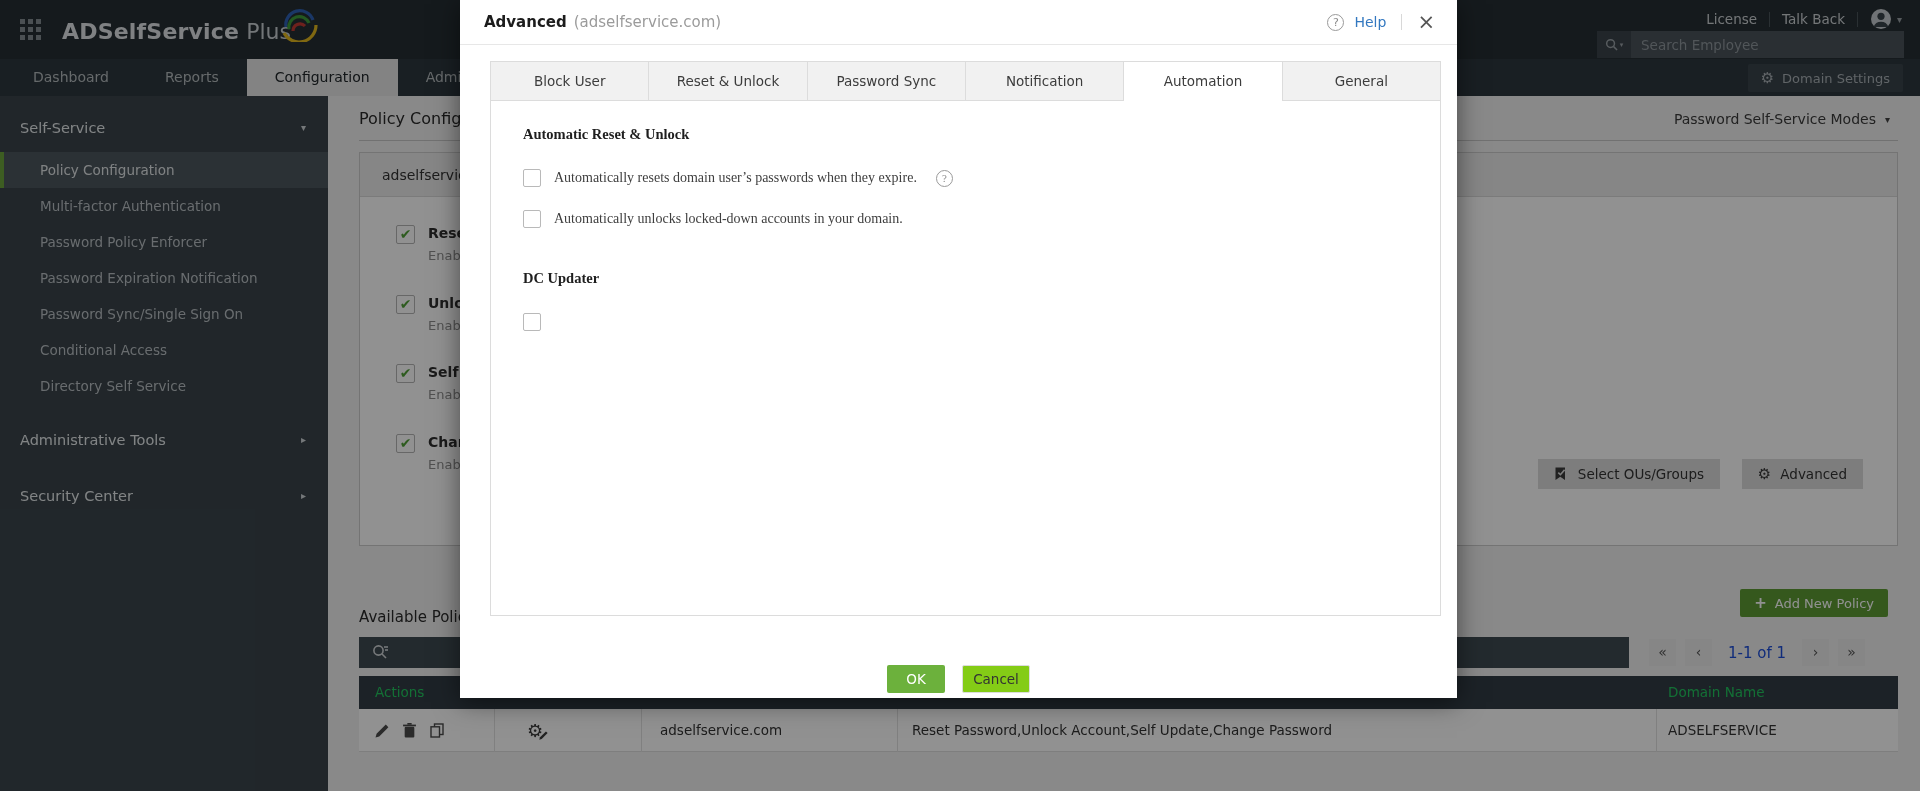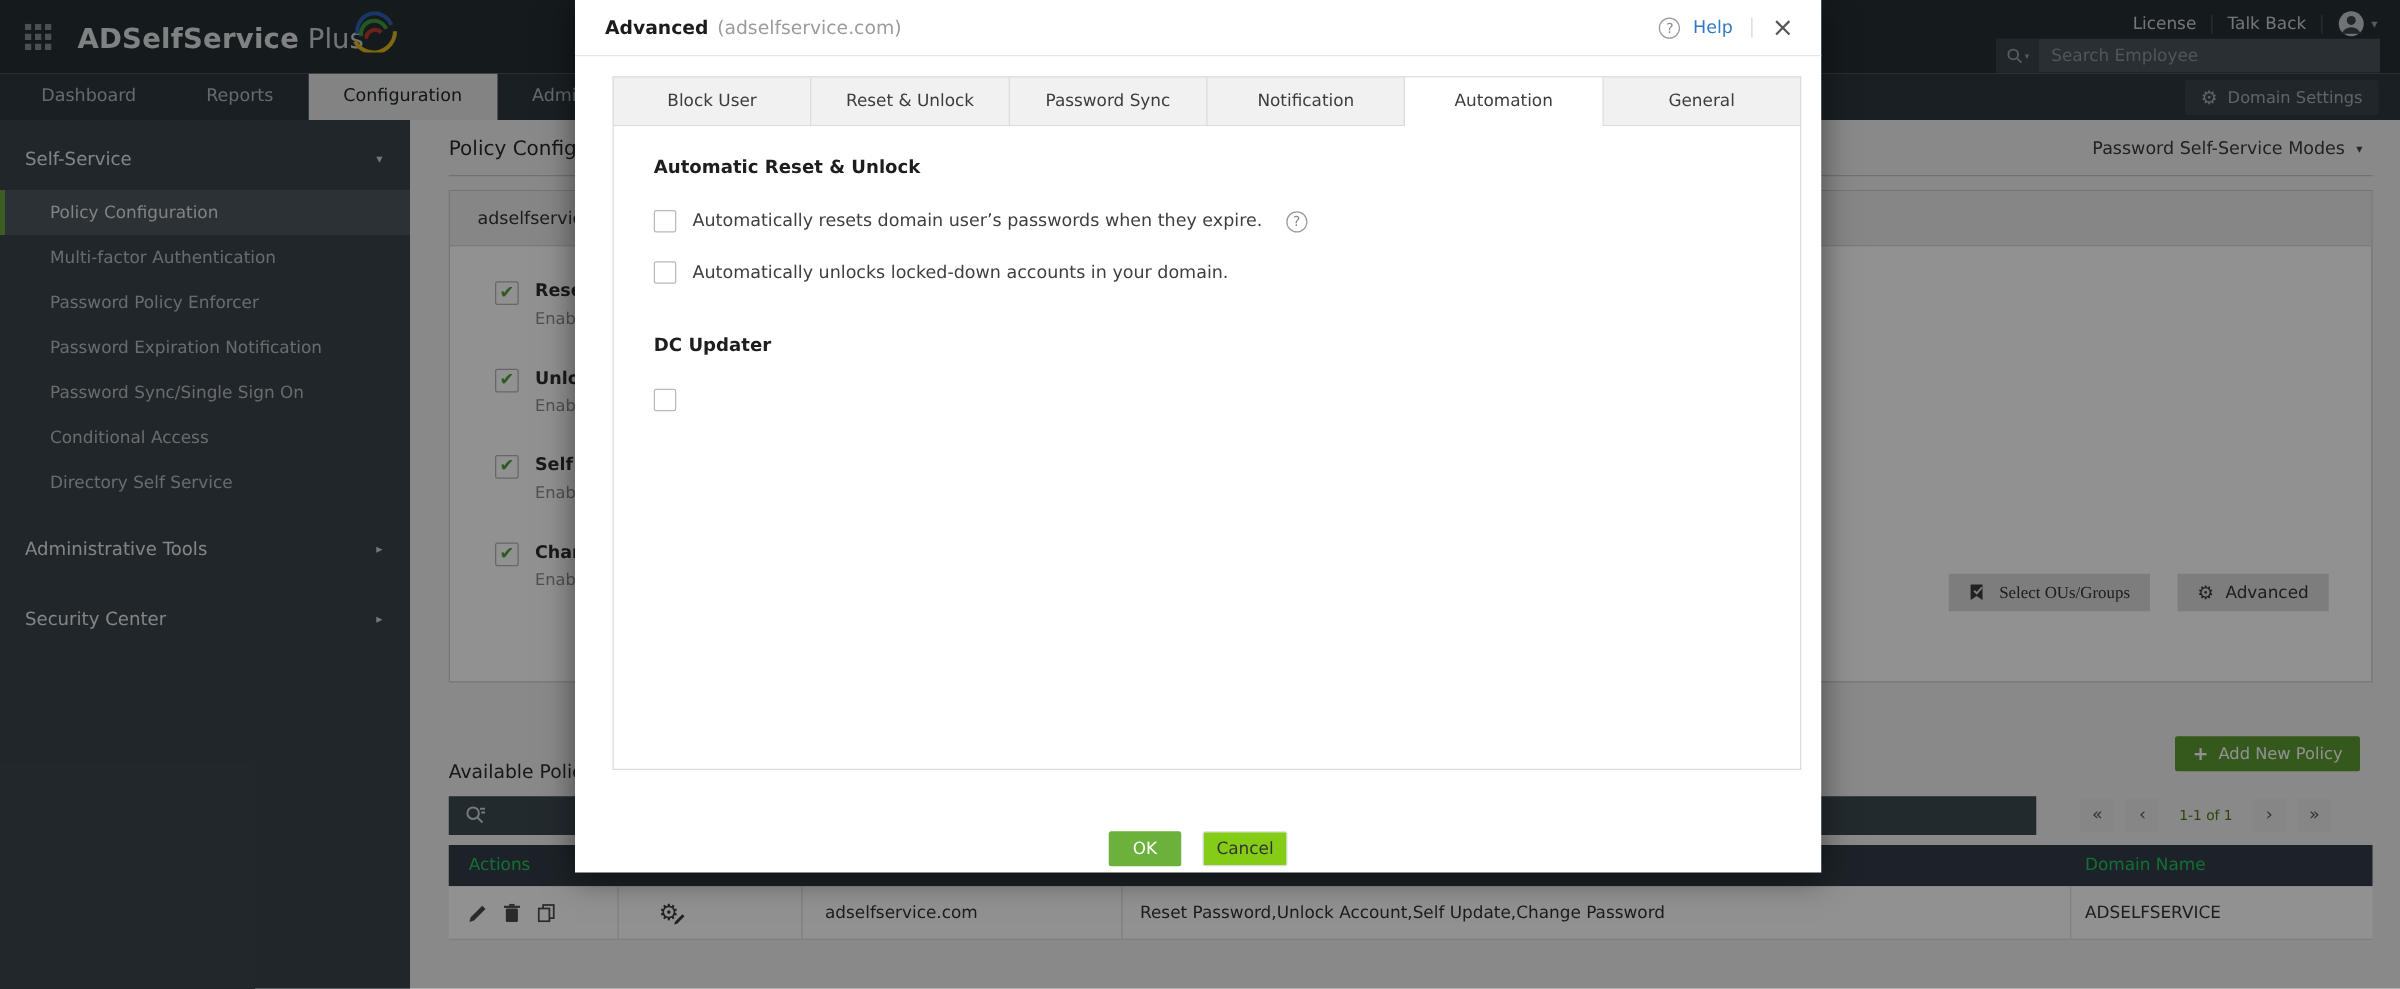--- a/index.html
+++ b/index.html
@@ -52,32 +52,32 @@
   .head-divider { position:absolute; left:31px; right:22px; top:44px; border-top:1px solid #c7c7c7; }
 
   .policy-panel { position:absolute; left:31px; top:56px; width:1539px; height:394px; background:#fff; border:1px solid #ccc; }
   .panel-header { height:44px; background:#ebebeb; border-bottom:1px solid #d9d9d9; line-height:44px; padding-left:22px; font-size:14px; color:#333; }
   .feature { position:absolute; left:36px; display:flex; gap:13px; }
   .f1{top:72px;} .f2{top:142px;} .f3{top:211px;} .f4{top:281px;}
   .fcheck { width:19px; height:19px; flex:none; background:#fff; border:1px solid #b5b5b5; border-radius:2px; color:#51a038; font-size:14px; line-height:17px; text-align:center; }
   .flabel { font-weight:bold; font-size:14px; color:#2e2e2e; }
   .fsub { font-size:13px; color:#8e8e8e; margin-top:7px; font-weight:normal; }
   .panel-btn { position:absolute; top:306px; height:30px; background:#dcdcdc; display:flex; align-items:center; gap:9px; padding:0 16px; font-size:13.5px; color:#333; cursor:default; }
-  .btn-ous { right:177px;font-family:Liberation Serif, serif; } .btn-adv { right:34px; }
+  .btn-ous { right:177px; } .btn-adv { right:34px; }
   .panel-btn .gear { font-size:15px; color:#3a3a3a; }
 
   .avail-title { position:absolute; left:31px; top:512px; font-size:15px; color:#2b2b2b; }
   .add-policy-btn { position:absolute; right:32px; top:493px; height:28px; background:#5d9c33; color:#fff; font-size:13px; display:flex; align-items:center; gap:8px; padding:0 14px; border-radius:2px; }
   .add-policy-btn .plus { font-size:15px; font-weight:bold; }
 
   .toolbar { position:absolute; left:31px; top:541px; width:1270px; height:31px; background:#3f4a51; }
   .toolbar .tool-search { position:absolute; left:13px; top:7px; color:#cfd4d7; }
   .pagination { position:absolute; right:55px; top:541px; height:31px; display:flex; align-items:center; gap:9px; }
   .pg-btn { width:27px; height:27px; background:#ececec; color:#555; text-align:center; line-height:26px; font-size:14px; }
-  .pg-text { font-size:11px; color:#4d7c0f; margin:0 7px; }
+  .pg-text { font-size:15px; color:#1d4ed8; margin:0 7px; }
 
   .table-wrap { position:absolute; left:31px; top:580px; width:1539px; }
   .thead { height:33px; background:#323d45; position:relative; }
   .th { position:absolute; line-height:33px; font-size:13.5px; color:#22c55e; }
   .th-actions { left:16px; } .th-domain { left:1309px; }
   .trow { height:43px; background:#fff; position:relative; border-bottom:1px solid #ddd; }
   .vline { position:absolute; top:0; height:43px; width:1px; background:#e2e2e2; }
   .row-icons { position:absolute; left:16px; top:0; height:43px; display:flex; align-items:center; gap:14px; color:#4a4a4a; }
   .gear-pencil { position:absolute; left:168px; top:0; height:43px; display:flex; align-items:center; color:#3c3c3c; }
   .gear-pencil .gear { font-size:18px; }
@@ -95,21 +95,21 @@
   .help-label { color:#3378c0; font-size:14px; }
   .m-sep { width:1px; height:16px; background:#d8d8d8; margin:0 5px; }
   .m-close { font-size:21px; color:#555; line-height:20px; }
 
   .m-tabs { position:absolute; left:30px; right:16px; top:61px; height:40px; display:flex; background:#f1f1f1; border:1px solid #dcdcdc; }
   .m-tab { flex:1; text-align:center; line-height:38px; font-size:13.5px; color:#3c3c3c; border-right:1px solid #dcdcdc; cursor:default; }
   .m-tab:last-child { border-right:none; }
   .m-tab.active { background:#fff; position:relative; }
   .m-tab.active::after { content:""; position:absolute; left:0; right:0; bottom:-1px; height:1px; background:#fff; }
 
-  .m-content { position:absolute; left:30px; right:16px; top:101px; height:515px; border:1px solid #dcdcdc; border-top:none; padding:25px 32px; background:#fff; }
+  .m-content { position:absolute; left:30px; right:16px; top:101px; height:515px; border:1px solid #dcdcdc; border-top:none; padding:25px 32px; background:#fff;font-family:Liberation Serif, serif; }
   .m-h3 { font-size:14.5px; font-weight:bold; color:#1e1e1e; }
   .m-h3.first { margin-bottom:26px; }
   .m-h3.second { margin-top:42px; margin-bottom:26px; }
   .m-opt { display:flex; align-items:center; gap:13px; margin-bottom:23px; }
   .m-check { width:18px; height:18px; flex:none; border:1px solid #b9b9b9; border-radius:2px; background:#fff; }
   .m-opt-label { font-size:14px; color:#3e3e3e; }
   .m-opt .help-circle { margin-left:6px; }
 
   .m-footer { position:absolute; left:0; right:0; bottom:5px; display:flex; justify-content:center; gap:17px; }
   .btn-ok { width:58px; height:28px; background:#6cb13c; color:#fff; font-size:13.5px; text-align:center; line-height:28px; border-radius:2px; cursor:default; }

